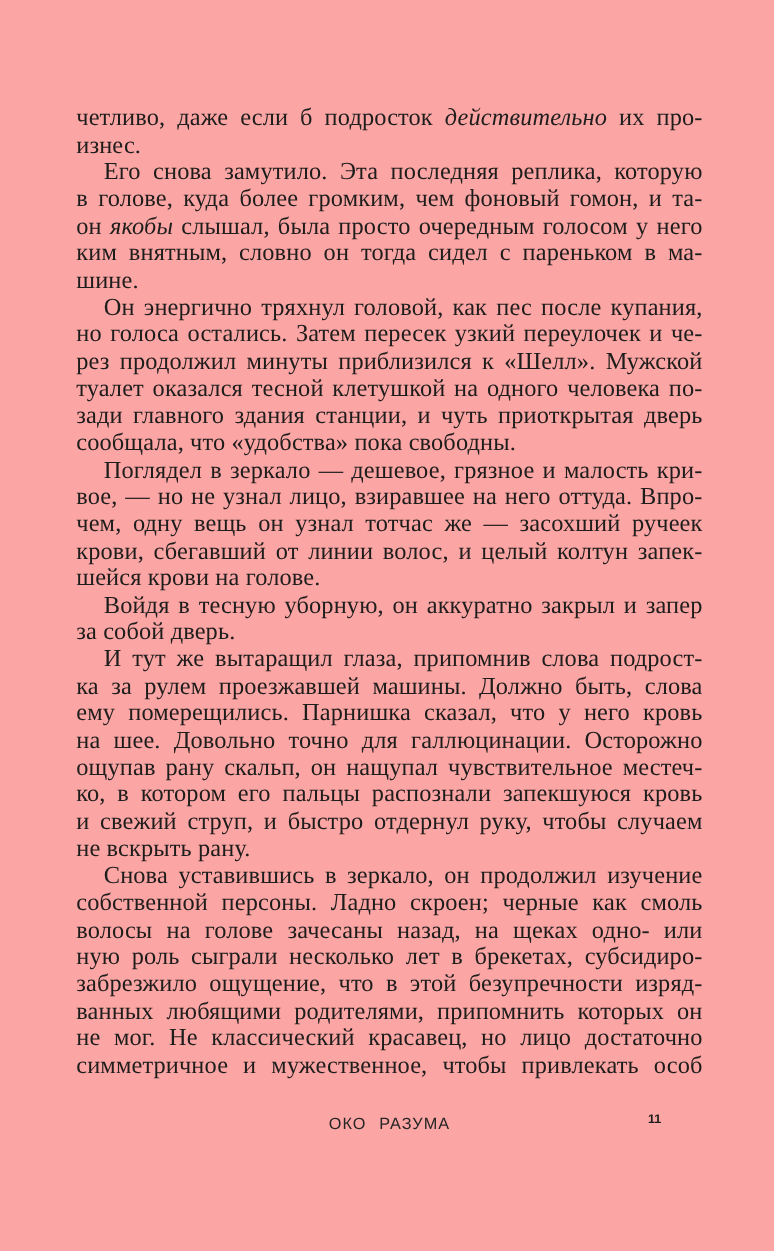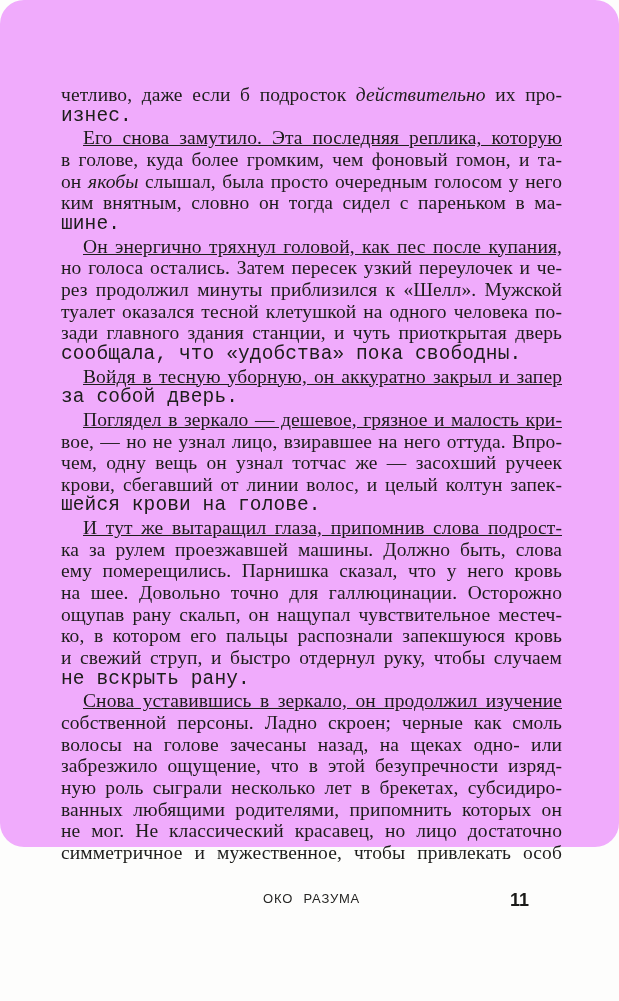--- a/index.html
+++ b/index.html
@@ -8,25 +8,24 @@
     width: 619px;
     height: 1001px;
     overflow: hidden;
   }
   body {
     background: #fdfdfc;
   }
   .page {
     position: relative;
     width: 619px;
-    height: 847px;
-    background: #f0abfc;
+    height: 1001px;
+    background: #fca5a5;
     font-family: "Liberation Serif", "DejaVu Serif", serif;
     color: #1d1d1b;
-    border-radius: 24px;
   }
   .page-text {
     position: absolute;
     left: 61px;
     top: 84px;
     width: 501px;
     font-size: 19.5px;
     line-height: 21.65px;
     letter-spacing: 0.1px;
   }
@@ -34,25 +33,23 @@
     margin: 0;
     padding: 0;
   }
   .line {
     text-align: justify;
     text-align-last: justify;
     white-space: normal;
   }
   .line.lastline {
     text-align-last: left;
-    font-family: Liberation Mono, monospace;
   }
   .line.first-indent {
     padding-left: 22px;
-    text-decoration: underline;
   }
   .line em {
     font-style: italic;
   }
   .footer {
     position: absolute;
     left: 16px;
     top: 891px;
     width: 619px;
     height: 18px;
@@ -64,21 +61,21 @@
     top: 0;
     font-size: 13px;
     letter-spacing: 0.8px;
     word-spacing: 6px;
     color: #262624;
   }
   .page-number {
     position: absolute;
     right: 106px;
     top: -1px;
-    font-size: 18px;
+    font-size: 10px;
     font-weight: bold;
     color: #1a1a18;
   }
 </style>
 </head>
 <body>
 
 <div class="page">
 
   <div class="page-text">
@@ -95,46 +92,46 @@
       </div>
       <div class="paragraph">
         <div class="line first-indent"><span>Он энергично тряхнул головой, как пес после купания,</span></div>
         <div class="line"><span>но голоса остались. Затем пересек узкий переулочек и че-</span></div>
         <div class="line"><span>рез продолжил минуты приблизился к «Шелл». Мужской</span></div>
         <div class="line"><span>туалет оказался тесной клетушкой на одного человека по-</span></div>
         <div class="line"><span>зади главного здания станции, и чуть приоткрытая дверь</span></div>
         <div class="line lastline"><span>сообщала, что «удобства» пока свободны.</span></div>
       </div>
       <div class="paragraph">
-        <div class="line first-indent"><span>Войдя в тесную уборную, он аккуратно закрыл и запер</span></div>
-        <div class="line lastline"><span>за собой дверь.</span></div>
-      </div>
-      <div class="paragraph">
         <div class="line first-indent"><span>Поглядел в зеркало — дешевое, грязное и малость кри-</span></div>
         <div class="line"><span>вое, — но не узнал лицо, взиравшее на него оттуда. Впро-</span></div>
         <div class="line"><span>чем, одну вещь он узнал тотчас же — засохший ручеек</span></div>
         <div class="line"><span>крови, сбегавший от линии волос, и целый колтун запек-</span></div>
         <div class="line lastline"><span>шейся крови на голове.</span></div>
+      </div>
+      <div class="paragraph">
+        <div class="line first-indent"><span>Войдя в тесную уборную, он аккуратно закрыл и запер</span></div>
+        <div class="line lastline"><span>за собой дверь.</span></div>
       </div>
       <div class="paragraph">
         <div class="line first-indent"><span>И тут же вытаращил глаза, припомнив слова подрост-</span></div>
         <div class="line"><span>ка за рулем проезжавшей машины. Должно быть, слова</span></div>
         <div class="line"><span>ему померещились. Парнишка сказал, что у него кровь</span></div>
         <div class="line"><span>на шее. Довольно точно для галлюцинации. Осторожно</span></div>
         <div class="line"><span>ощупав рану скальп, он нащупал чувствительное местеч-</span></div>
         <div class="line"><span>ко, в котором его пальцы распознали запекшуюся кровь</span></div>
         <div class="line"><span>и свежий струп, и быстро отдернул руку, чтобы случаем</span></div>
         <div class="line lastline"><span>не вскрыть рану.</span></div>
       </div>
       <div class="paragraph">
         <div class="line first-indent"><span>Снова уставившись в зеркало, он продолжил изучение</span></div>
         <div class="line"><span>собственной персоны. Ладно скроен; черные как смоль</span></div>
         <div class="line"><span>волосы на голове зачесаны назад, на щеках одно- или</span></div>
+        <div class="line"><span>ную роль сыграли несколько лет в брекетах, субсидиро-</span></div>
         <div class="line"><span>забрезжило ощущение, что в этой безупречности изряд-</span></div>
-        <div class="line"><span>ную роль сыграли несколько лет в брекетах, субсидиро-</span></div>
         <div class="line"><span>ванных любящими родителями, припомнить которых он</span></div>
         <div class="line"><span>не мог. Не классический красавец, но лицо достаточно</span></div>
         <div class="line"><span>симметричное и мужественное, чтобы привлекать особ</span></div>
       </div>
     </div>
 
   <div class="footer">
     <span class="running-title">ОКО РАЗУМА</span>
     <span class="page-number">11</span>
   </div>

